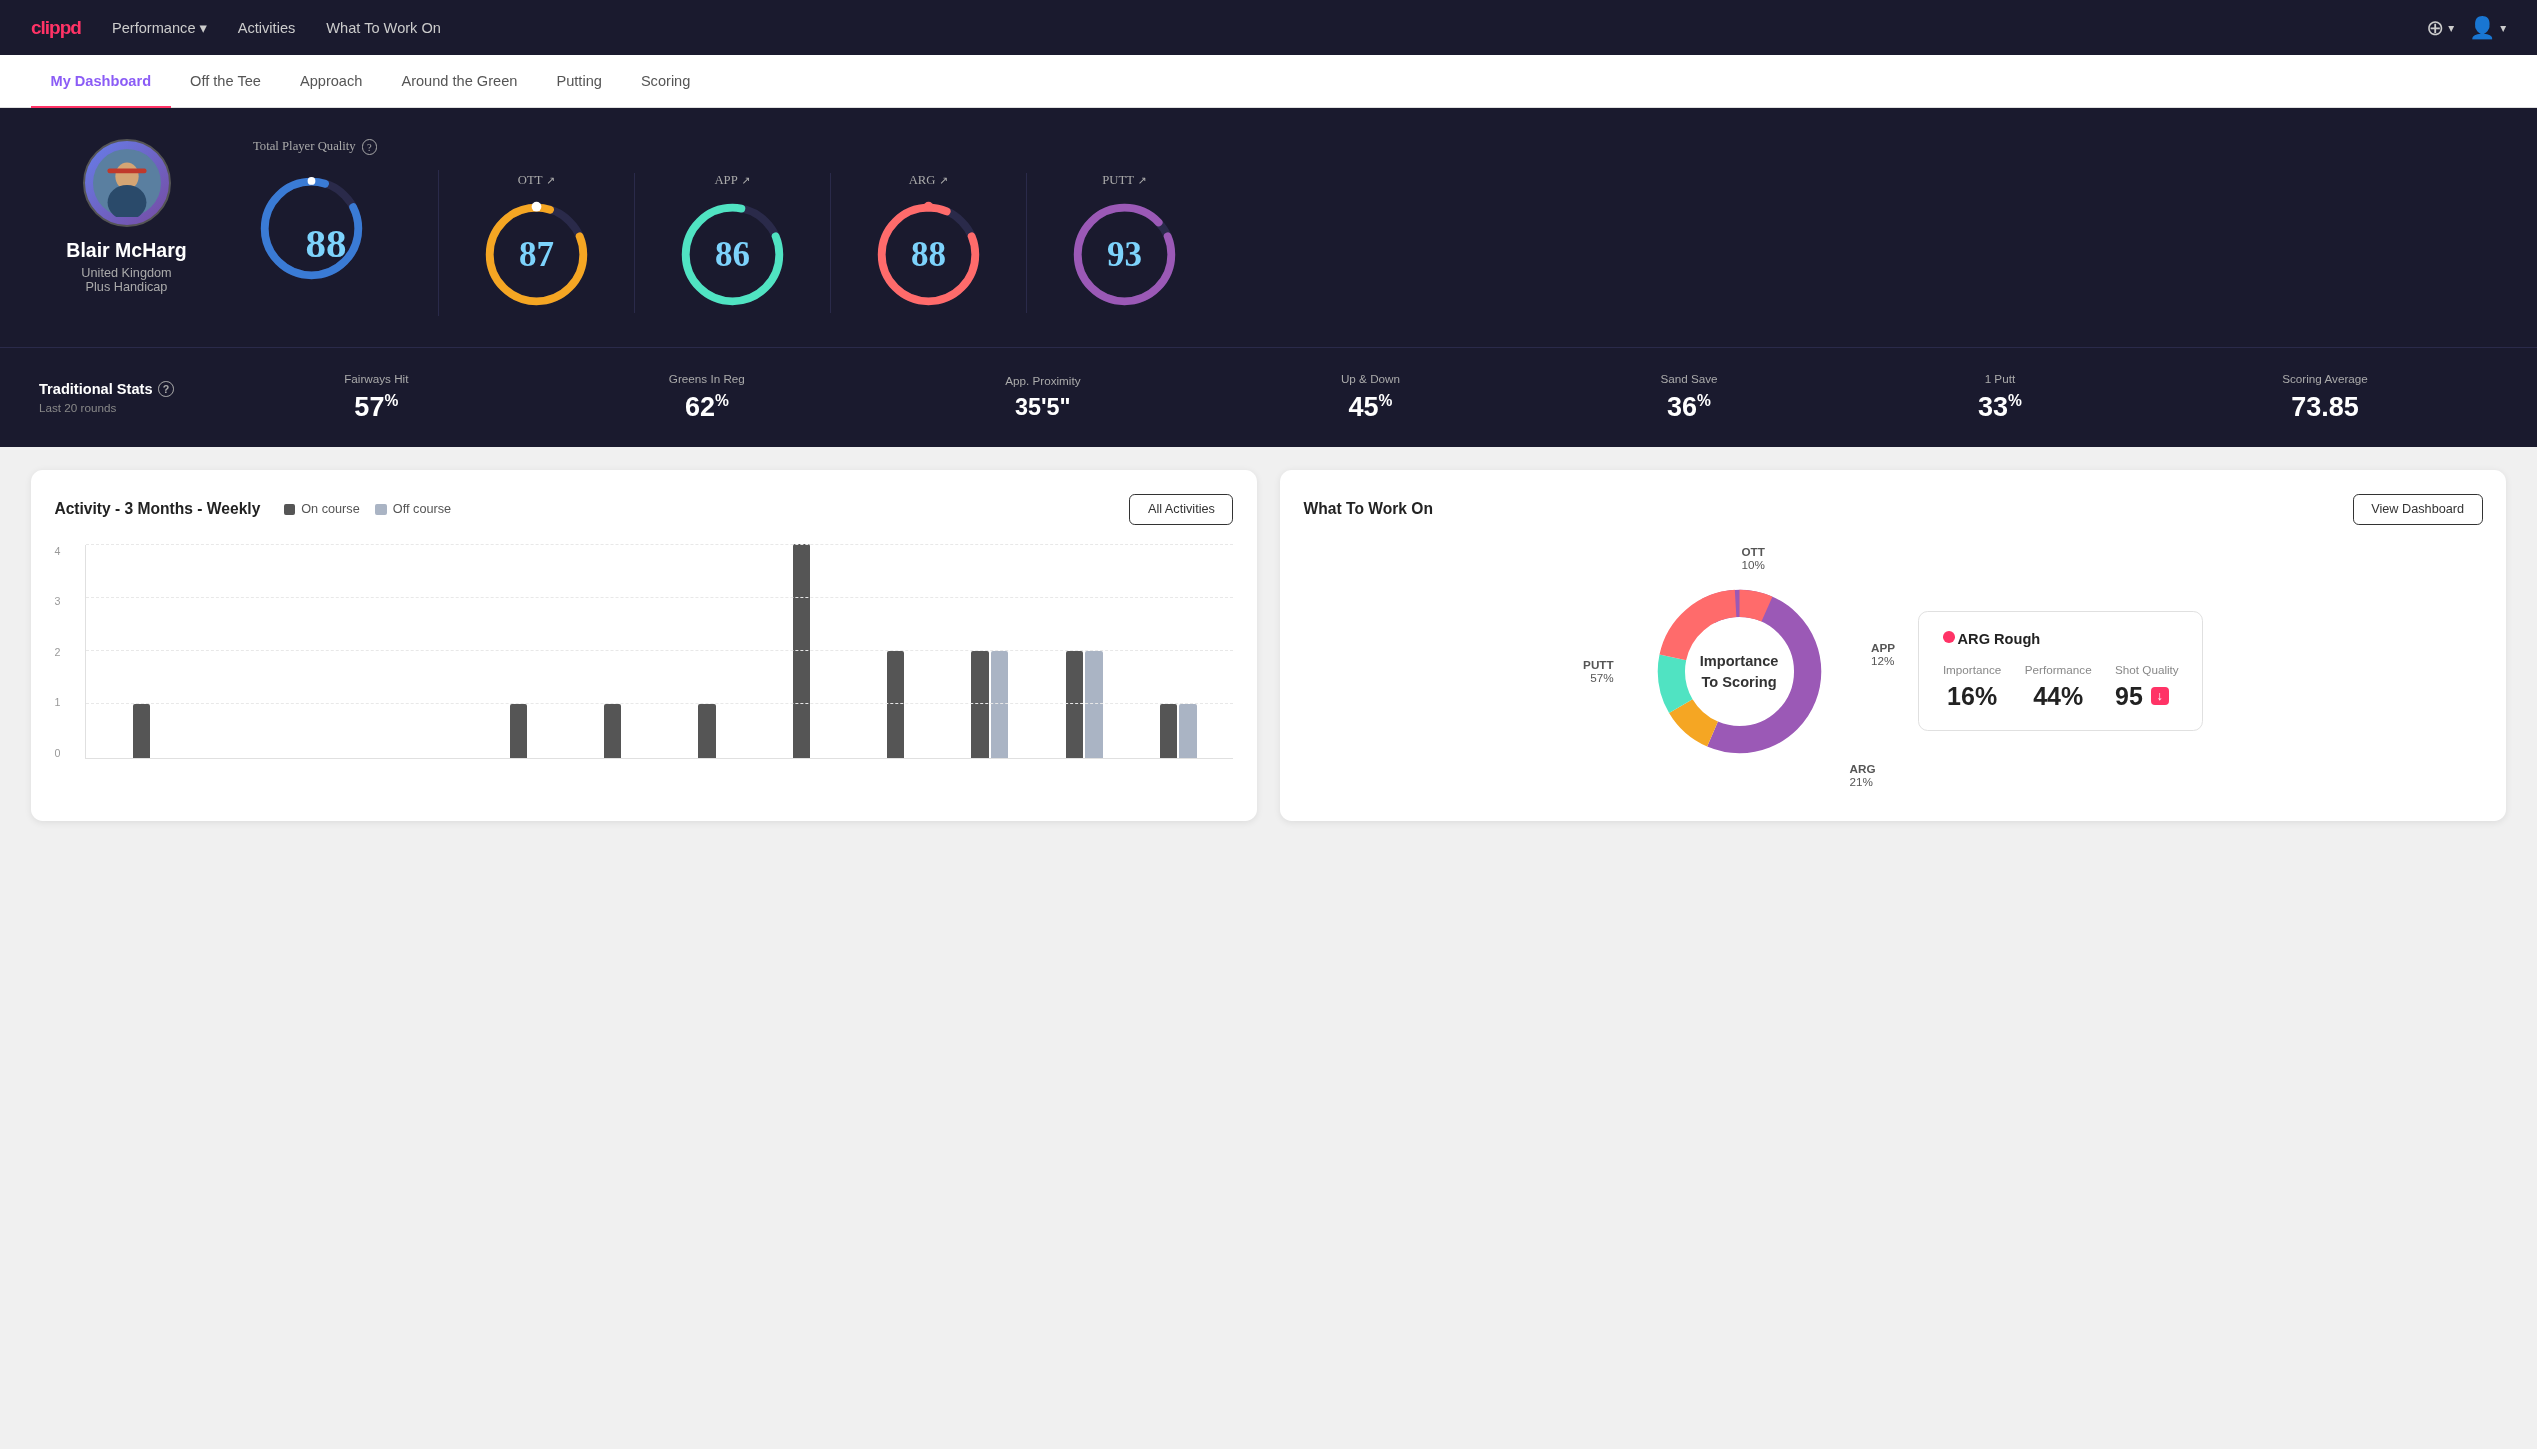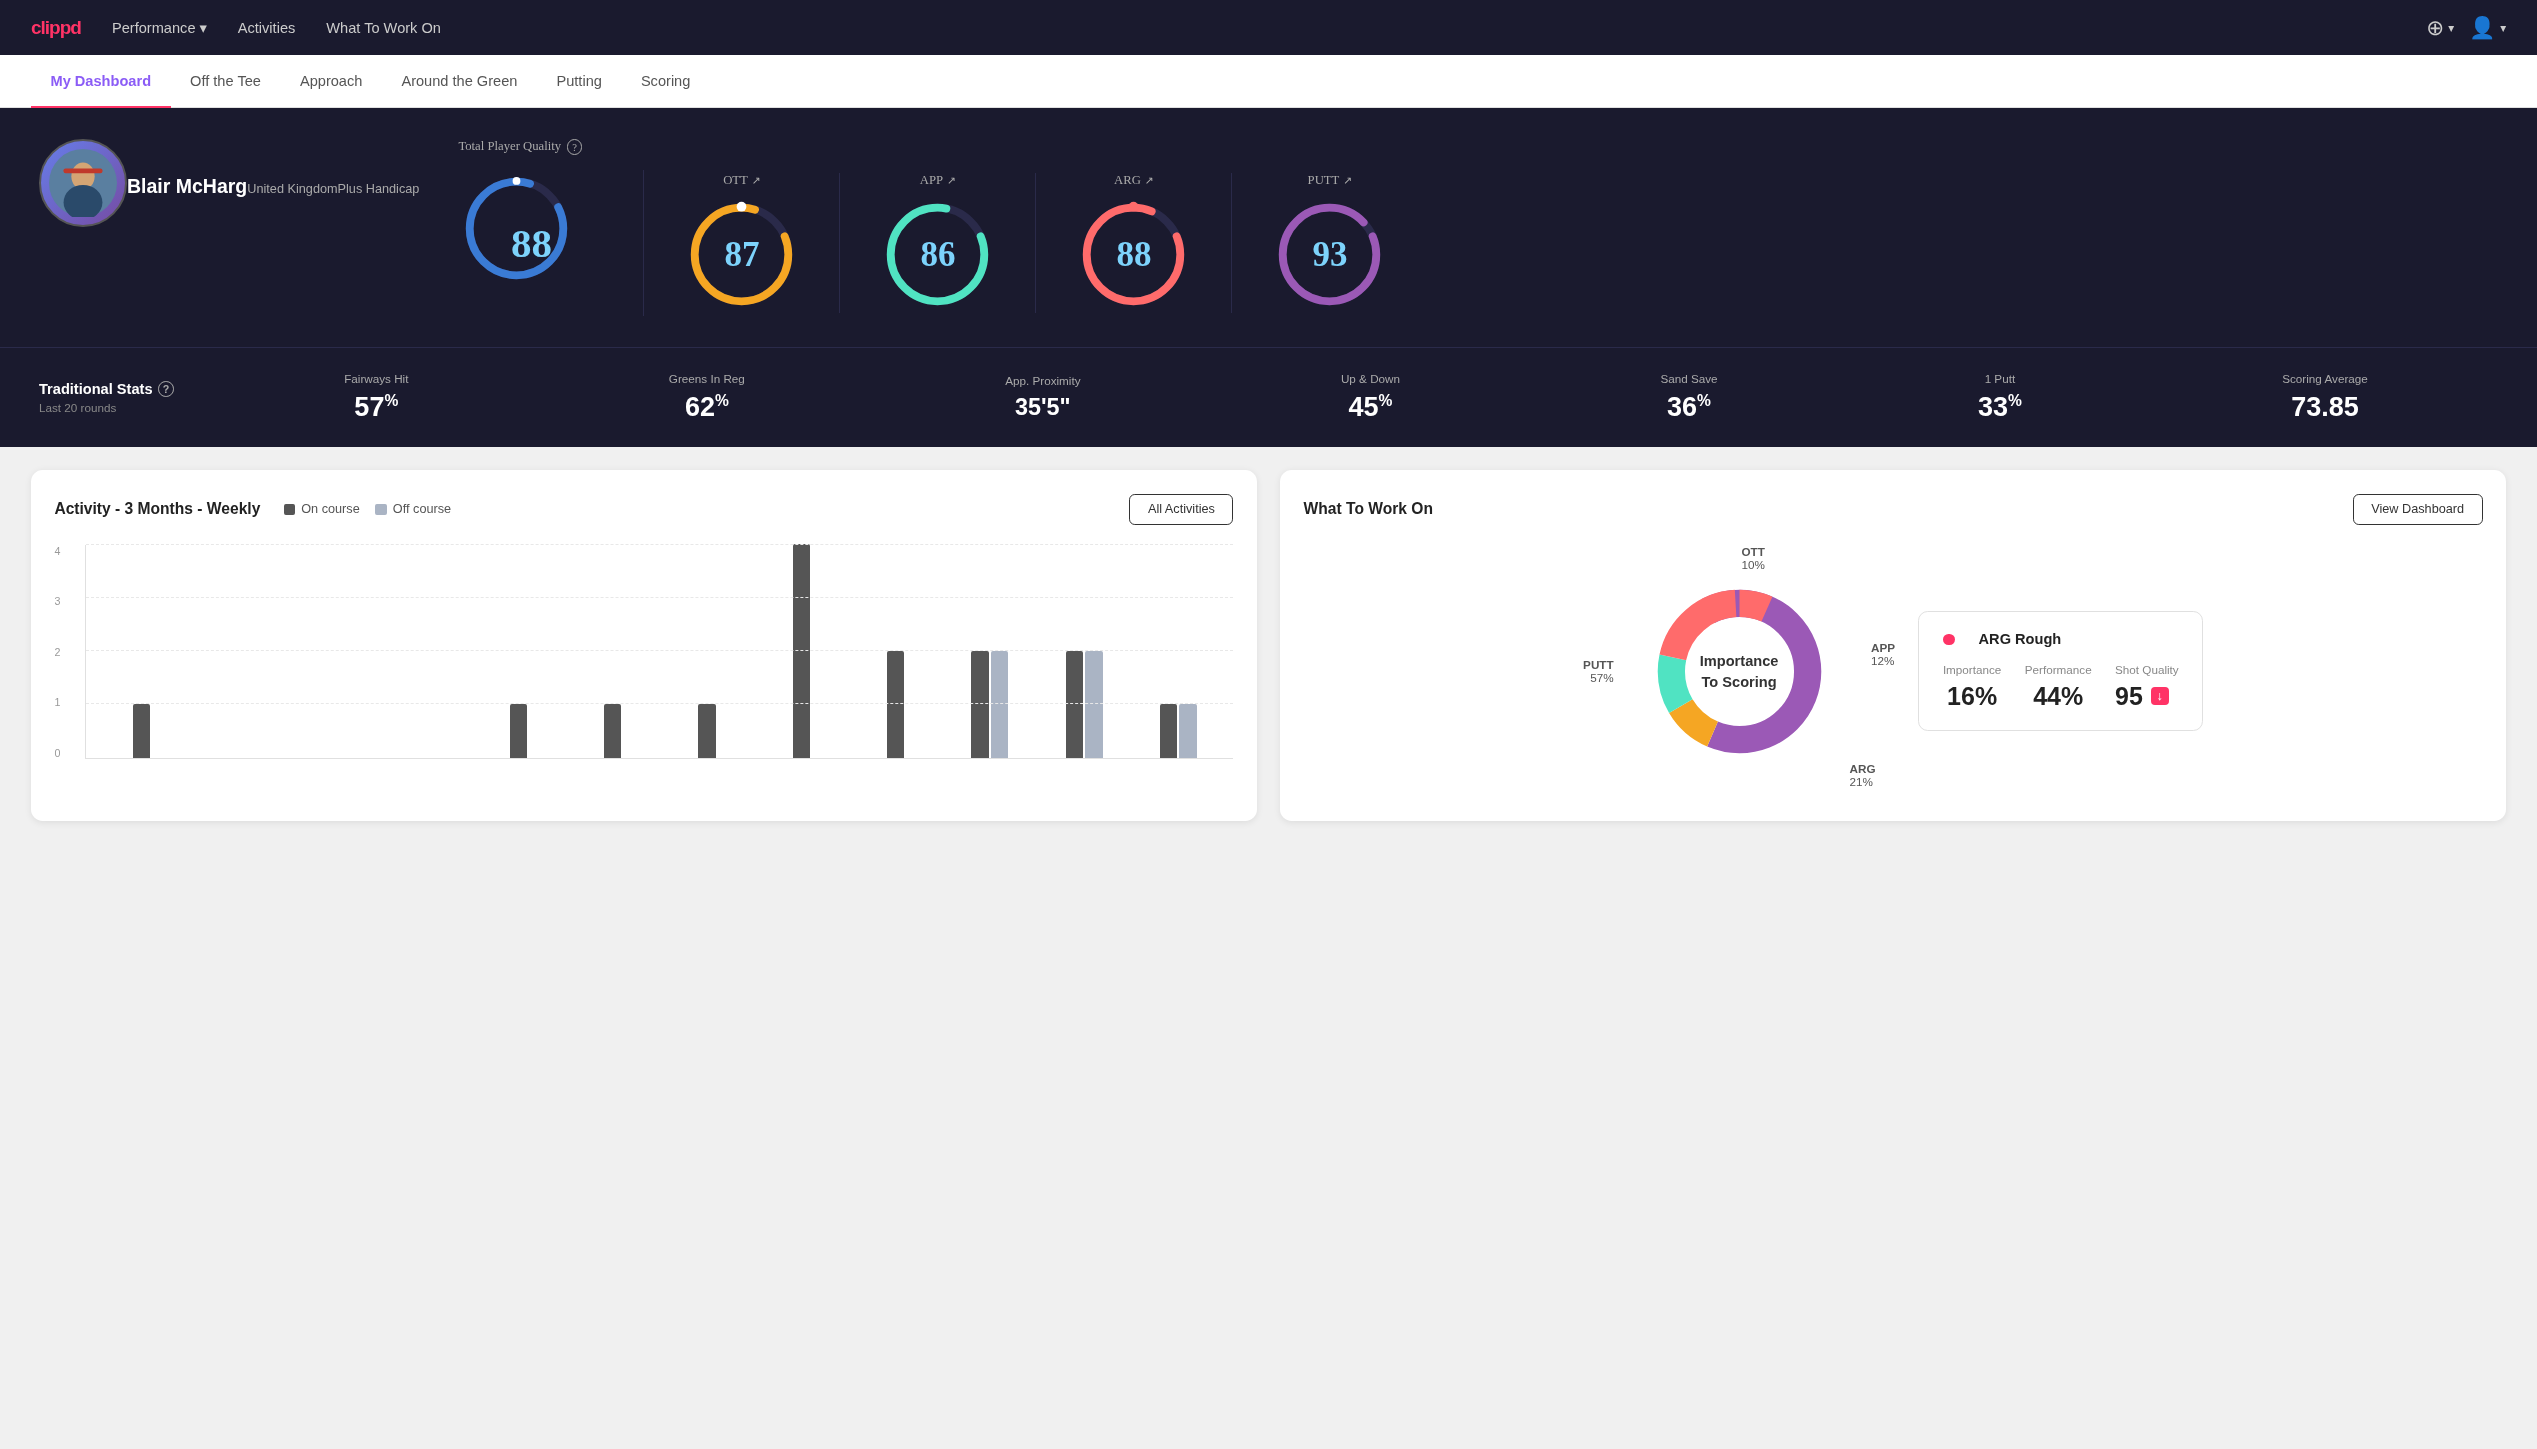--- a/index.html
+++ b/index.html
@@ -51,21 +51,21 @@
     
     .dashboard-top {
       background: #1a1a2e;
       padding: 31px 39px;
     }
     .player-row {
       display: flex;
       align-items: flex-start;
       gap: 39px;
     }
-    .player-info { min-width: 175px; display: flex; flex-direction: row; align-items: center; text-align: center; }
+    .player-info { min-width: 175px; display: flex; flex-direction: column; align-items: center; text-align: center; }
     .avatar {
       width: 88px; height: 88px; border-radius: 50%;
       background: linear-gradient(135deg, #667eea, #764ba2);
       border: 2.9px solid #555;
       overflow: hidden;
       display: flex; align-items: center; justify-content: center;
       font-size: 31px;
       margin-bottom: 11.7px;
     }
     .player-name { font-size: 19.5px; font-weight: 700; color: #fff; margin-bottom: 3.9px; }
@@ -153,21 +153,21 @@
     .bar.offcourse { background: #aab4c4; }
     .x-labels { display: flex; justify-content: space-between; margin-top: 5.8px; padding: 0 7.8px; }
 
     
     .donut-section { display: flex; gap: 23.4px; align-items: center; justify-content: center; }
 
     .detail-card {
       border: 1px solid #e0e0e0; border-radius: 9.7px;
       padding: 19.5px 23.4px; min-width: 214px;
     }
-    .detail-card-title { display: flex; align-items: center; gap: 24px; font-size: 14.6px; font-weight: 600; color: #222; margin-bottom: 15.6px; }
+    .detail-card-title { display: flex; align-items: flex-start; gap: 3px; font-size: 14.6px; font-weight: 600; color: #222; margin-bottom: 15.6px; }
     .dot-red { width: 11.7px; height: 11.7px; border-radius: 50%; background: #ff3366; display: inline-block; }
     .detail-metrics { display: flex; gap: 23.4px; }
     .detail-metric { text-align: center; }
     .detail-metric-label { font-size: 11.7px; color: #888; margin-bottom: 5.8px; }
     .detail-metric-value { font-size: 25px; font-weight: 700; color: #222; }
     .badge-red { background: #ff3366; color: #fff; font-size: 12.7px; font-weight: 700; padding: 1.9px 5.8px; border-radius: 3.9px; margin-left: 3.9px; }
 
     .grid-lines {
       position: absolute; left: 0; right: 0; top: 0; bottom: 0;
       pointer-events: none;

